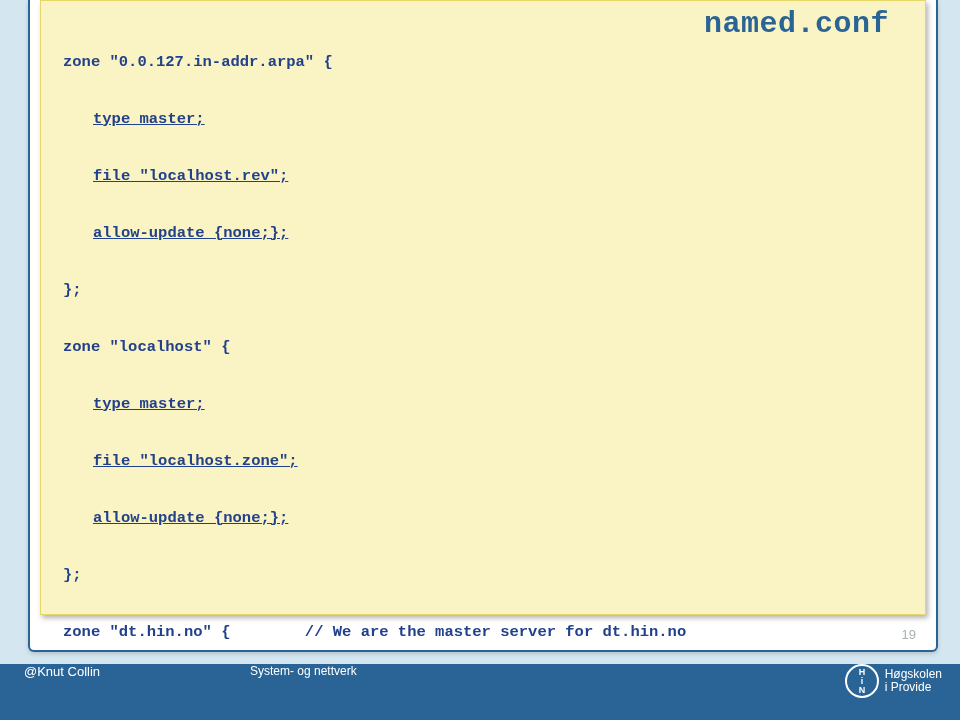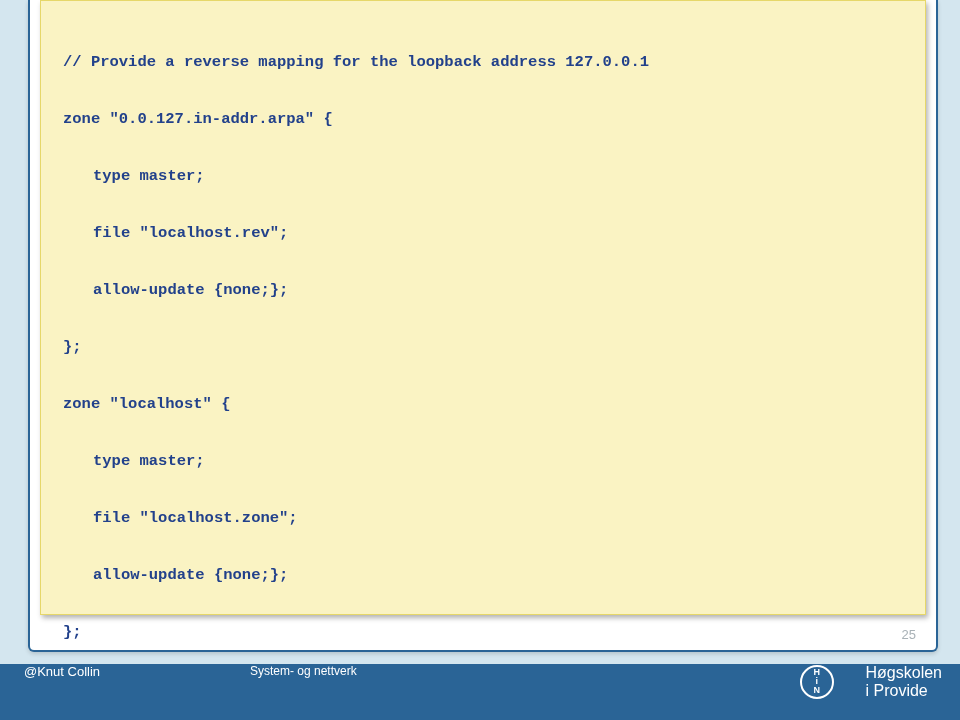--- a/index.html
+++ b/index.html
@@ -43,21 +43,21 @@
     color: #2a6496;
     letter-spacing: 0.5px;
   }
   .code {
     font-size: 15.5px;
     line-height: 28.5px;
     color: #22418b;
     font-weight: bold;
     white-space: pre;
   }
-  .ind1 { padding-left: 30px; }
+  .ind1 { padding-left: 30px; text-decoration: underline; }
   .page-num {
     position: absolute;
     right: 44px;
     bottom: 78px;
     font-family: Verdana, sans-serif;
     font-size: 13px;
     color: #a8b1b6;
   }
   .footer {
     position: absolute;
@@ -95,33 +95,32 @@
     align-items: center;
     justify-content: center;
     font-size: 9px;
     color: #fff;
     flex-direction: column;
     line-height: 1;
     font-weight: bold;
     letter-spacing: -0.5px;
   }
   .logo-text {
-    font-size: 16px;
+    font-size: 12px;
     line-height: 1.1;
-    margin-left: 26px;
   }
 </style>
 </head>
 <body>
 
 <div class="card-shadow"></div>
 
 <div class="code-block">
+  <div class="title">named.conf</div>
   <div class="code">
-<div>// Provide a reverse mapping for the loopback address 127.0.0.1</div>
 <div>zone "0.0.127.in-addr.arpa" {</div>
 <div class="ind1">type master;</div>
 <div class="ind1">file "localhost.rev";</div>
 <div class="ind1">allow-update {none;};</div>
 <div>};</div>
 <div>zone "localhost" {</div>
 <div class="ind1">type master;</div>
 <div class="ind1">file "localhost.zone";</div>
 <div class="ind1">allow-update {none;};</div>
 <div>};</div>
@@ -130,21 +129,21 @@
 
 
 
 
 
 
 
   </div>
 </div>
 
-<div class="page-num">25</div>
+<div class="page-num">19</div>
 
 <div class="footer">
   <div class="footer-left">@Knut Collin</div>
   <div class="footer-mid">System- og nettverk</div>
   <div class="footer-right">
     <div class="logo-circle">
       <span>H</span>
         <span>i</span>
         <span>N</span>
     </div>

